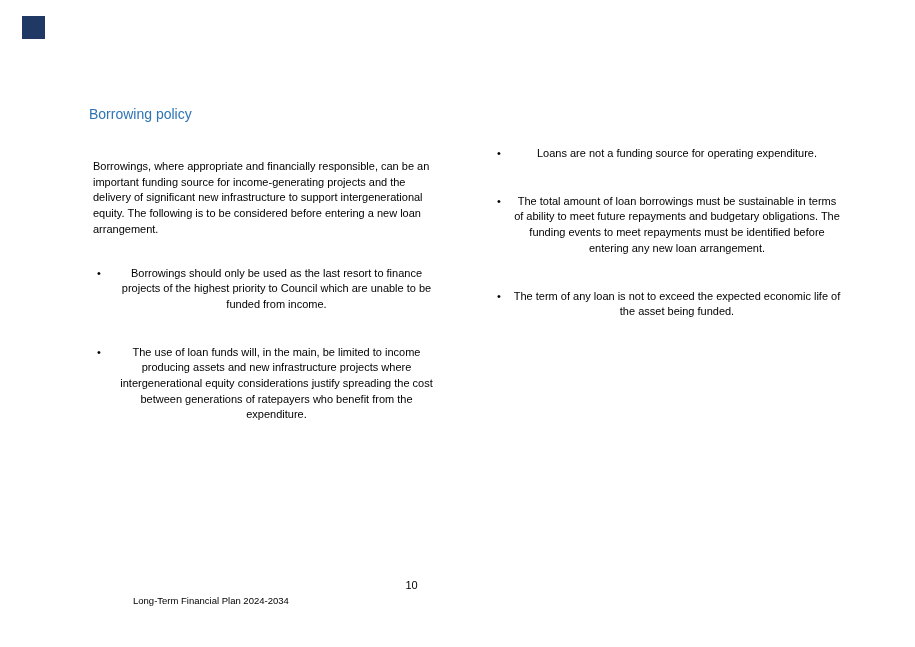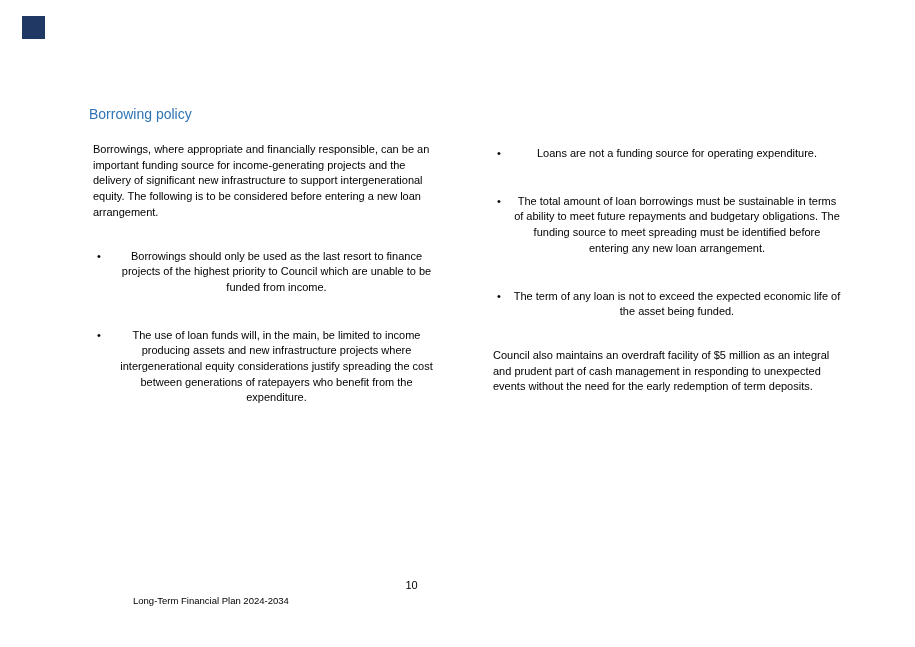--- a/index.html
+++ b/index.html
@@ -32,21 +32,21 @@
   }
   .col {
     position: absolute;
     top: 126px;
     font-size: 11px;
     line-height: 15.7px;
     color: #000000;
   }
   .col-left  { left: 77px;  width: 364px; }
   .col-right { left: 477px; width: 368px; }
-  .col p { margin: 0 0 16px 0; }
+  .col p { margin: 17px 0 16px 0; }
   .bullet {
     display: flex;
     margin: 0 0 16px 0;
   }
   .bullet .marker {
     flex: 0 0 19px;
     width: 19px;
   }
   .col-right .bullet .marker { flex: 0 0 16px; width: 16px; }
   .bullet .btext { flex: 1 1 auto; text-align: center; }
@@ -94,28 +94,27 @@
   </div>
 
   <div class="col col-right">
     <div class="bullet">
       <span class="marker">•</span>
       <span class="btext">Loans are not a funding source for operating expenditure.</span>
     </div>
 
     <div class="bullet">
       <span class="marker">•</span>
-      <span class="btext">The total amount of loan borrowings must be sustainable in terms of ability to meet future repayments and budgetary obligations. The funding source to meet spreading must be identified before entering any new loan arrangement.</span>
+      <span class="btext">The total amount of loan borrowings must be sustainable in terms of ability to meet future repayments and budgetary obligations. The funding events to meet repayments must be identified before entering any new loan arrangement.</span>
     </div>
 
     <div class="bullet">
       <span class="marker">•</span>
       <span class="btext">The term of any loan is not to exceed the expected economic life of the asset being funded.</span>
     </div>
 
-    <p>Council also maintains an overdraft facility of $5 million as an integral and prudent part of cash management in responding to unexpected events without the need for the early redemption of term deposits.</p>
   </div>
 
   <div class="page-number">10</div>
 
   <div class="footer">Long-Term Financial Plan 2024-2034</div>
 
 </div>
 
 </body></html>

